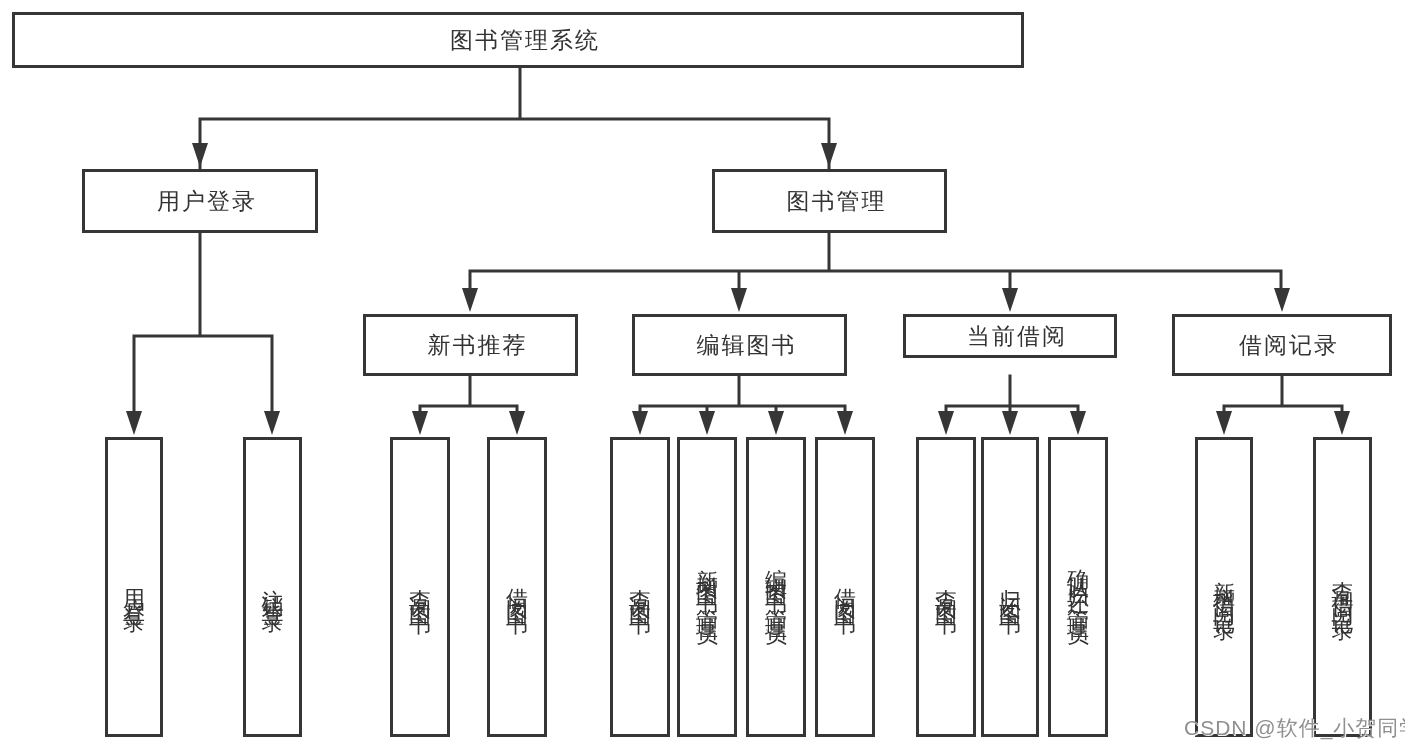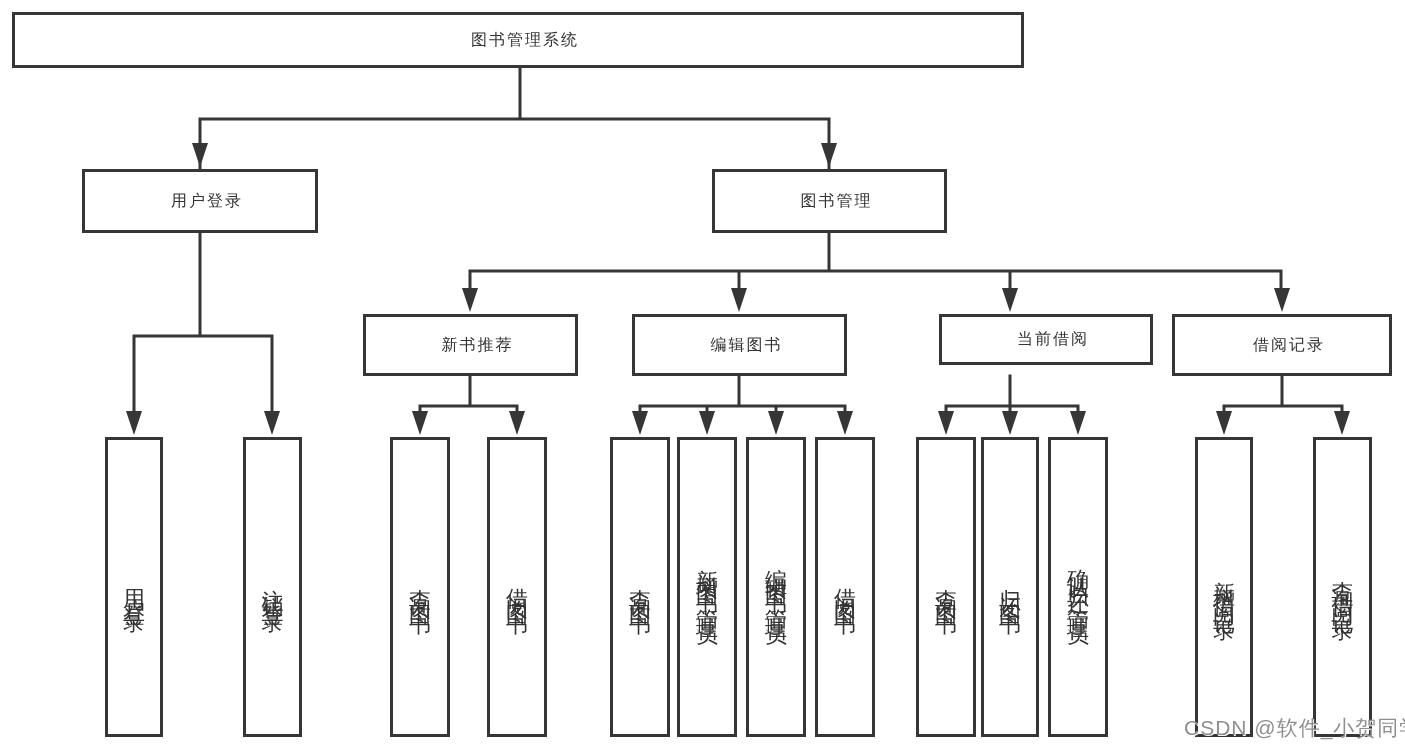--- a/index.html
+++ b/index.html
@@ -8,21 +8,21 @@
     font-family:"Liberation Sans",sans-serif;overflow:hidden;
   }
   .wires{position:absolute;left:0;top:0;pointer-events:none;}
   .wires path{stroke:var(--line,#363636);stroke-width:3;fill:none;stroke-linecap:square;}
   .wires polygon{fill:var(--line,#363636);}
   .box{
     position:absolute;box-sizing:border-box;background:#fff;
     border:3px solid var(--line,#363636);color:var(--text,#333);
     display:flex;align-items:center;justify-content:center;
   }
-  .h{font-size:16px;letter-spacing:2px;white-space:nowrap;padding-left:14px;}
+  .h{font-size:23px;letter-spacing:2px;white-space:nowrap;padding-left:14px;}
   .leaf{top:437px;height:300px;}
   .leaf span{
     writing-mode:vertical-rl;text-orientation:mixed;
     font-size:22px;letter-spacing:8px;line-height:1;
   }
   .watermark{
     position:absolute;left:1184px;top:714px;z-index:5;
     font-size:21px;letter-spacing:1px;white-space:nowrap;
     color:var(--wm,#8f8f8f);text-shadow:1px 1px 0 rgba(255,255,255,.95);
   }
@@ -84,21 +84,21 @@
   <div class="box h" style="left:363px;top:314px;width:215px;height:62px">
     <span>新书推荐</span>
   </div>
 
   <div class="box h" style="left:712px;top:169px;width:235px;height:64px">
     <span>图书管理</span>
   </div>
   <div class="box h" style="left:632px;top:314px;width:215px;height:62px">
     <span>编辑图书</span>
   </div>
-  <div class="box h" style="left:939px;top:314px;width:214px;height:51px">
+  <div class="box h" style="left:903px;top:314px;width:214px;height:44px">
     <span>当前借阅</span>
   </div>
   <div class="box h" style="left:1172px;top:314px;width:220px;height:62px">
     <span>借阅记录</span>
   </div>
 
   <div class="box leaf" style="left:105px;width:58px">
     <span>用户登录</span>
   </div>
   <div class="box leaf" style="left:243px;width:59px">

